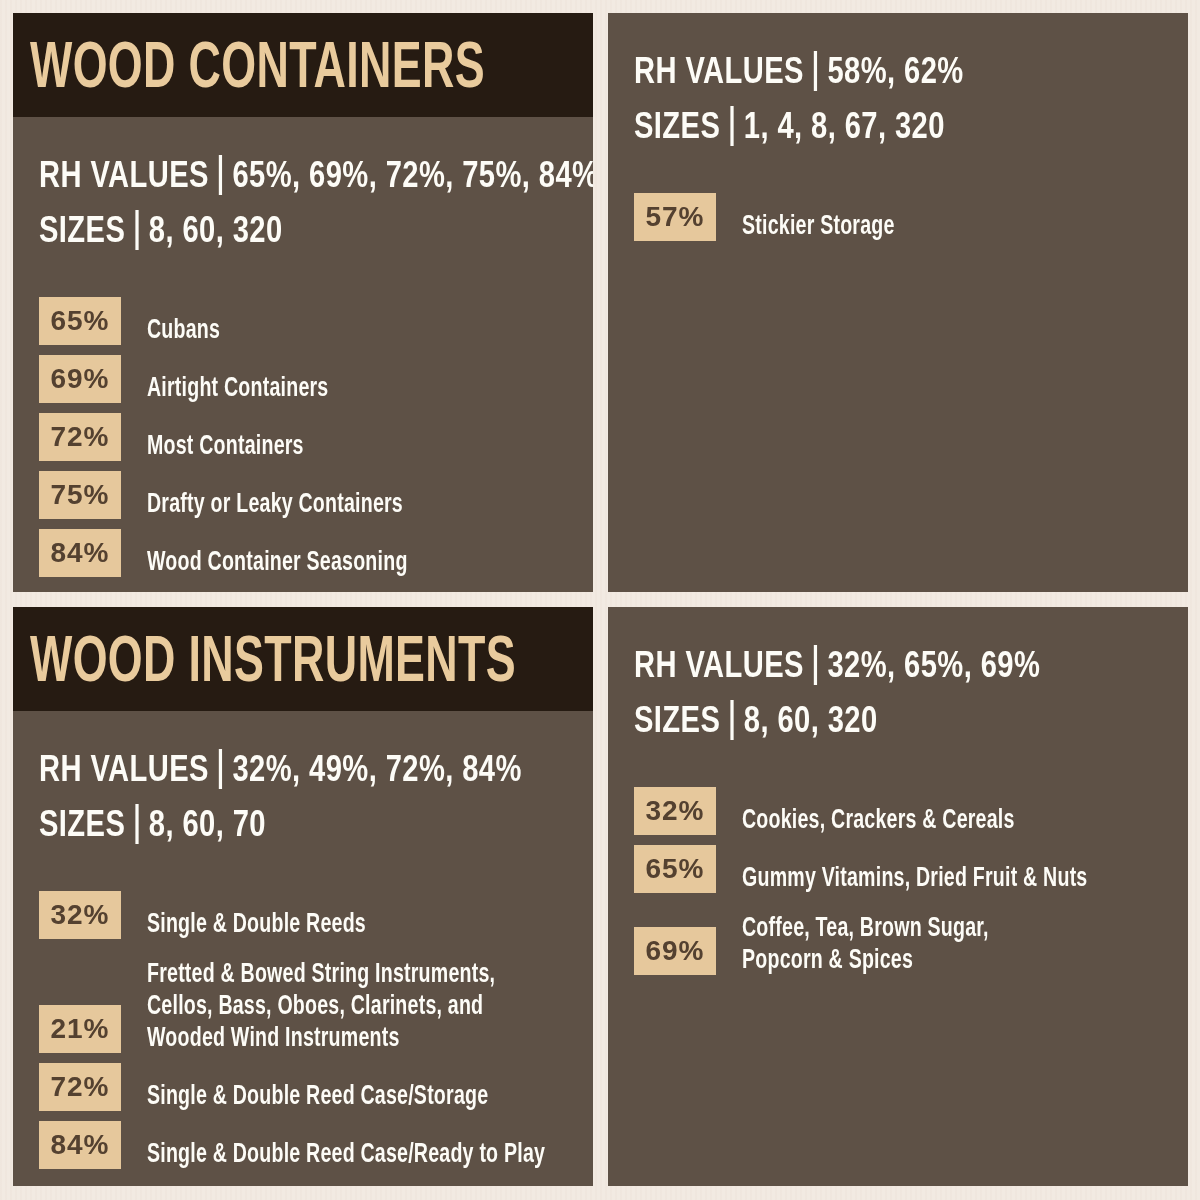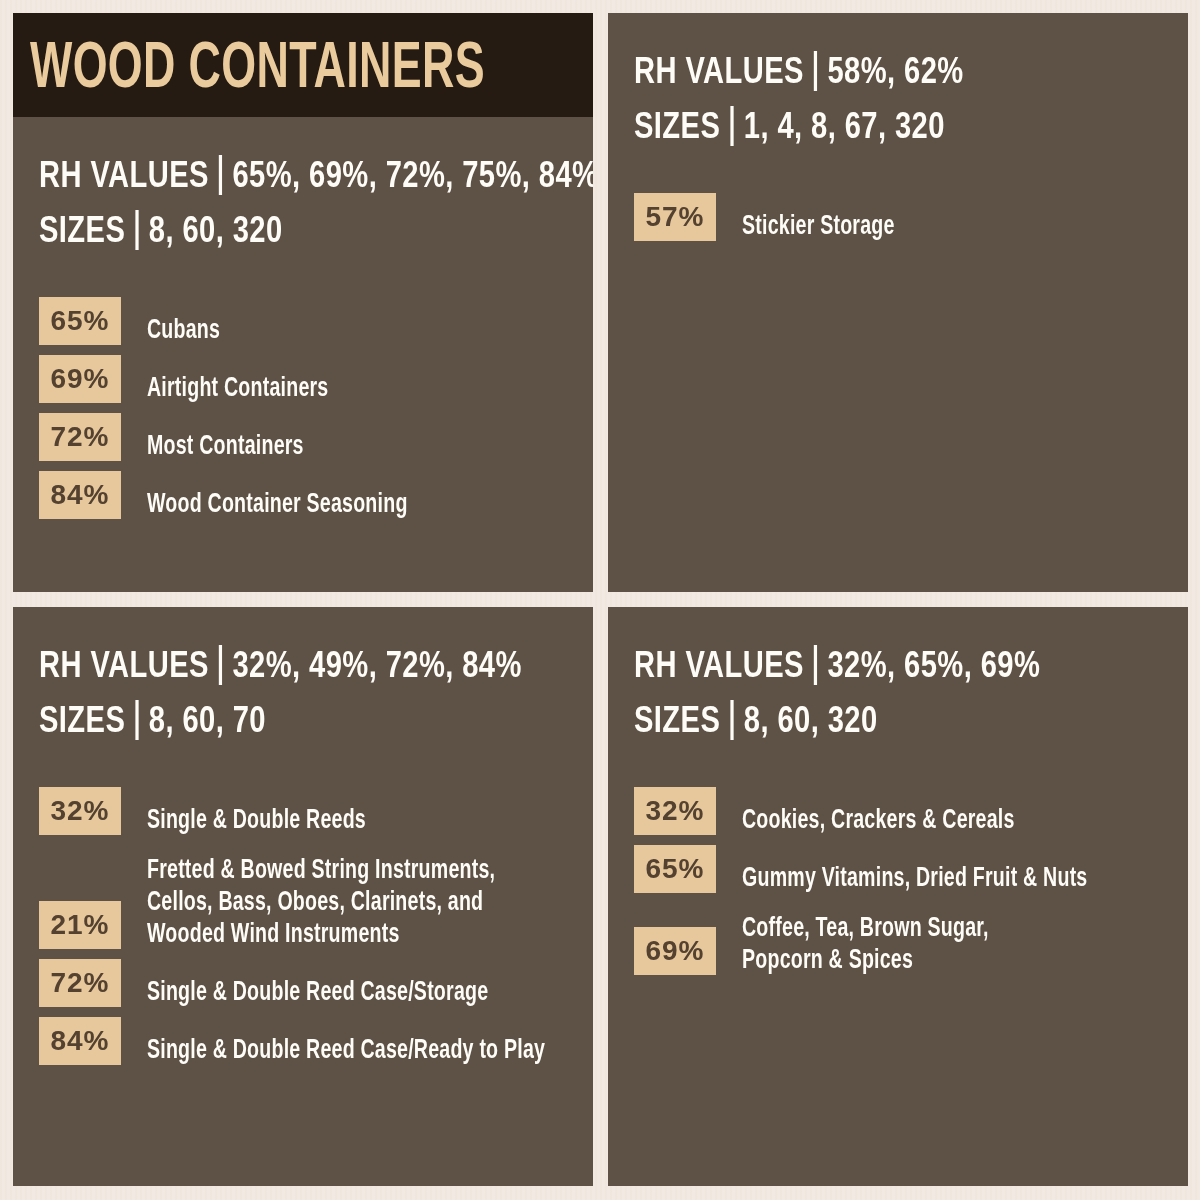--- a/index.html
+++ b/index.html
@@ -138,20 +138,24 @@
   <div class="row">
     <span class="badge">69%</span>
     <span class="row-label">Airtight Containers</span>
   </div>
 
   <div class="row">
     <span class="badge">72%</span>
     <span class="row-label">Most Containers</span>
   </div>
 
+  <div class="row">
+    <span class="badge">75%</span>
+    <span class="row-label">Drafty or Leaky Containers</span>
+  </div>
 
   <div class="row">
     <span class="badge">84%</span>
     <span class="row-label">Wood Container Seasoning</span>
   </div>
 </div>
     </div>
   </section>
 
   <section class="panel">
@@ -172,20 +176,23 @@
 
   <div class="row">
     <span class="badge">57%</span>
     <span class="row-label">Stickier Storage</span>
   </div>
 </div>
     </div>
   </section>
 
   <section class="panel">
+    <header class="panel-header">
+      <h1 class="panel-title">WOOD INSTRUMENTS</h1>
+    </header>
     <div class="panel-body">
       <div class="meta-block">
         <div class="meta rh">
           <span class="meta-label">RH VALUES</span>
           <span class="meta-sep"></span>
           <span class="meta-values">32%, 49%, 72%, 84%</span>
         </div>
         <div class="meta sizes">
           <span class="meta-label">SIZES</span>
           <span class="meta-sep"></span>

